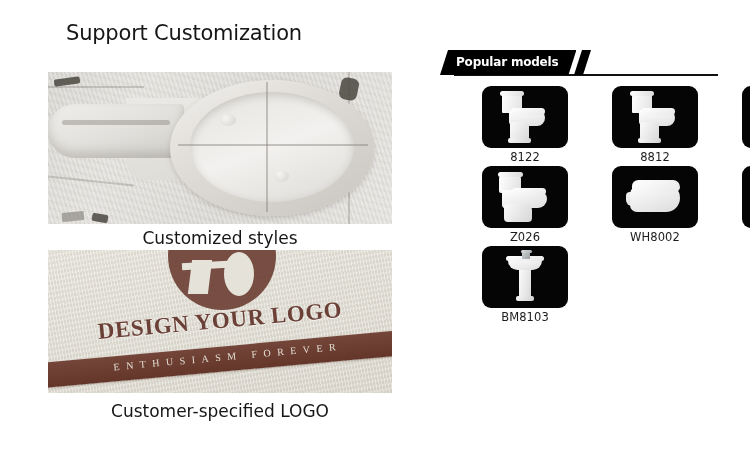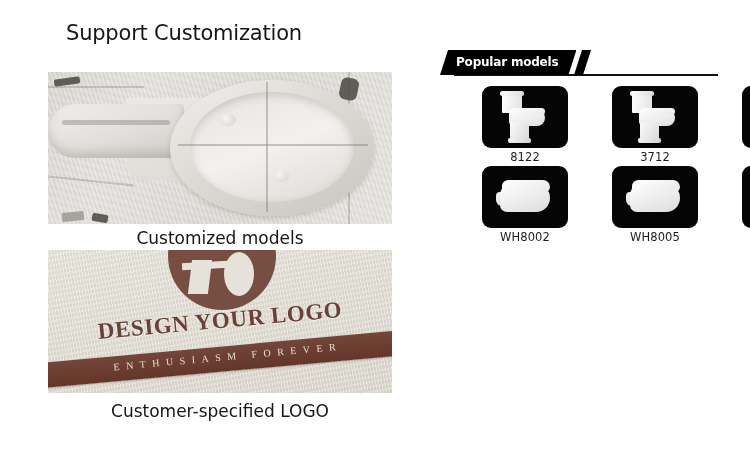--- a/index.html
+++ b/index.html
@@ -473,21 +473,21 @@
         <div class="mold-tank"></div>
         <div class="mold-ring-outer"></div>
         <div class="mold-ring-inner"></div>
         <div class="mold-cross-h" style="left:126px;top:66px;width:190px;height:1.5px;"></div>
         <div class="mold-cross-v" style="left:214px;top:4px;width:1.5px;height:130px;"></div>
         <div class="mold-dimple" style="left:168px;top:36px;width:16px;height:12px;"></div>
         <div class="mold-dimple" style="left:222px;top:92px;width:15px;height:12px;"></div>
       </div>
     </div>
 
-    <div class="caption caption-mold">Customized models</div>
+    <div class="caption caption-mold">Customized styles</div>
 
     <div class="photo-frame photo-logo">
       <div class="logo-bg"></div>
       <div class="logo-texture"></div>
 
       <div class="logo-mark">
         <div class="logo-mark-bar"></div>
         <div class="logo-mark-cut1"></div>
         <div class="logo-mark-cut2"></div>
       </div>
@@ -528,32 +528,44 @@
           <div class="model-thumb">
             <div class="prod">
               <div class="pc tp-tank"></div>
               <div class="pc tp-lid"></div>
               <div class="pc tp-bowl"></div>
               <div class="pc tp-seat"></div>
               <div class="pc tp-base"></div>
               <div class="pc tp-foot"></div>
             </div>
           </div>
-          <div class="model-label">3712</div>
+          <div class="model-label">8812</div>
         </div>
         <div class="model-cell">
           <div class="model-thumb">
             <div class="prod">
               <div class="pc op-tank"></div>
               <div class="pc op-lid"></div>
               <div class="pc op-body"></div>
               <div class="pc op-seat"></div>
               <div class="pc op-skirt"></div>
             </div>
           </div>
+        </div>
+        <div class="model-cell">
+          <div class="model-thumb">
+            <div class="prod">
+              <div class="pc op-tank"></div>
+              <div class="pc op-lid"></div>
+              <div class="pc op-body"></div>
+              <div class="pc op-seat"></div>
+              <div class="pc op-skirt"></div>
+            </div>
+          </div>
+          <div class="model-label">Z026</div>
         </div>
         <div class="model-cell">
           <div class="model-thumb">
             <div class="prod">
               <div class="pc wh-tail"></div>
               <div class="pc wh-body"></div>
               <div class="pc wh-seat"></div>
             </div>
           </div>
           <div class="model-label">WH8002</div>

